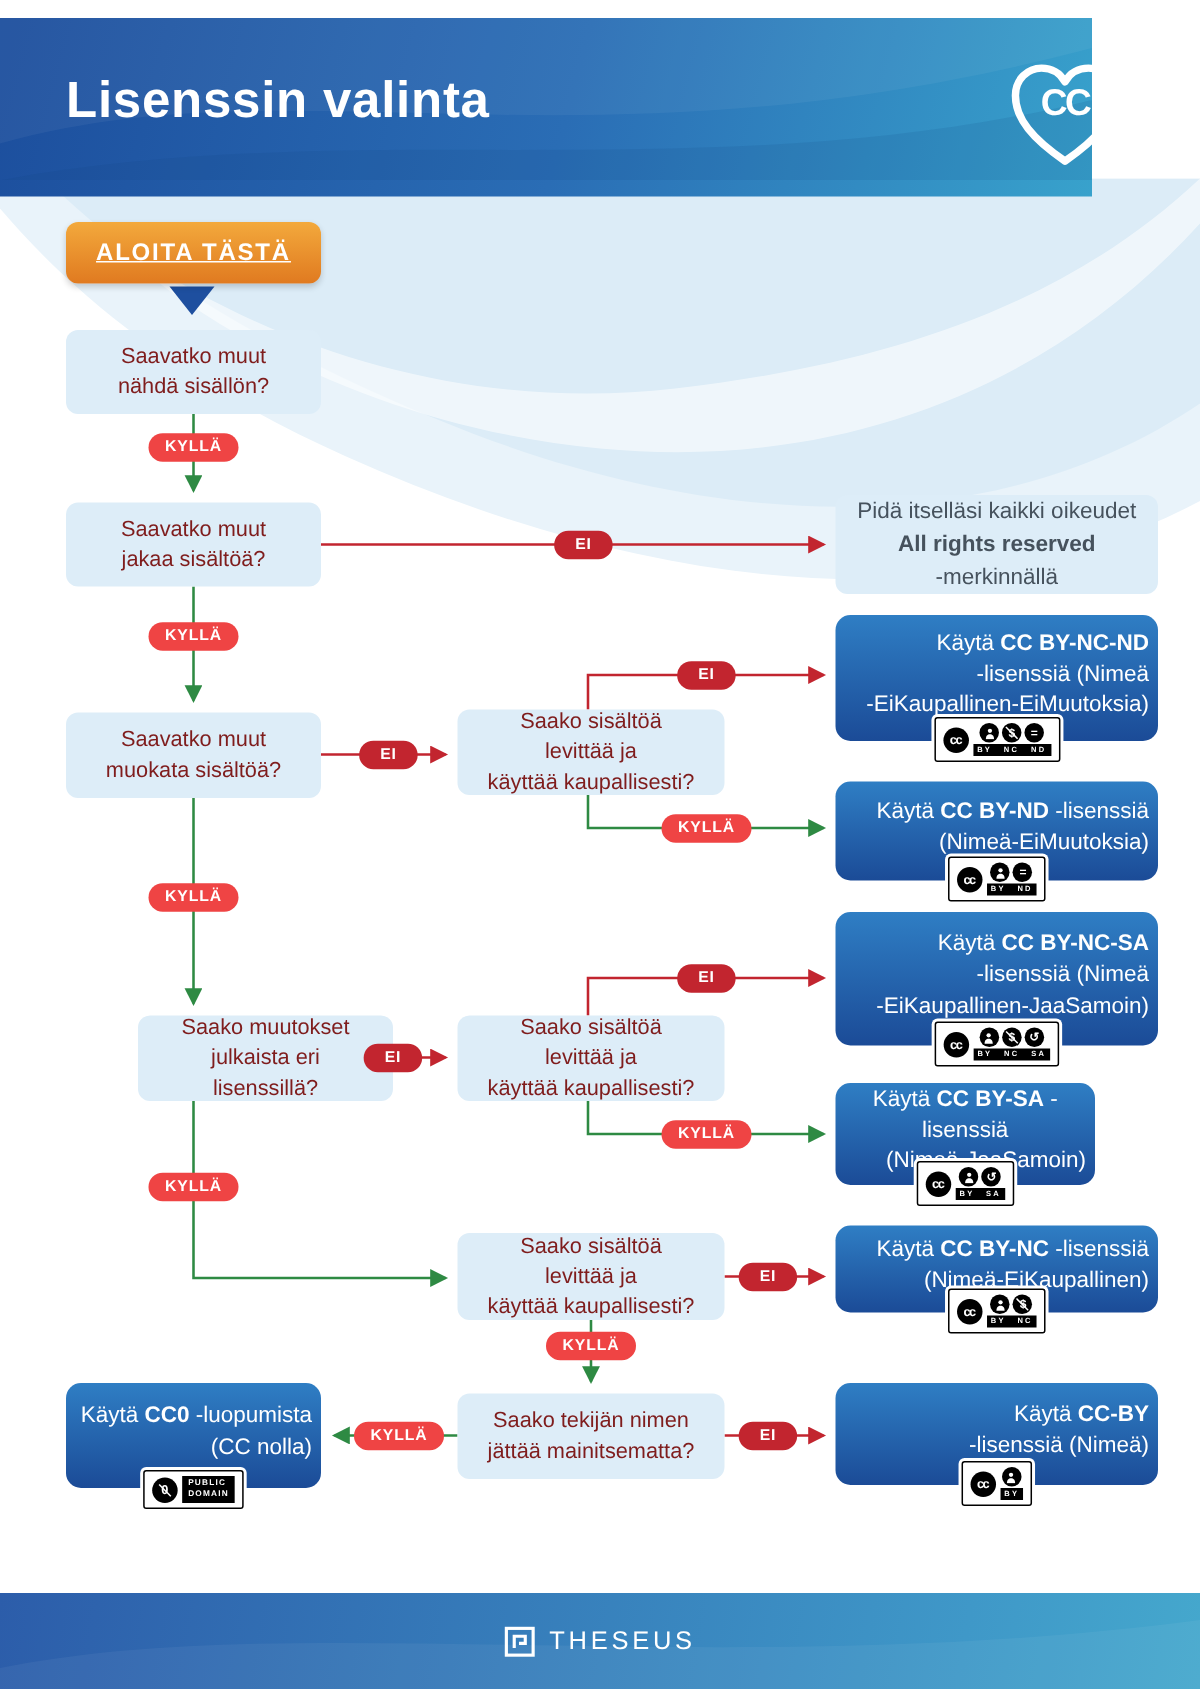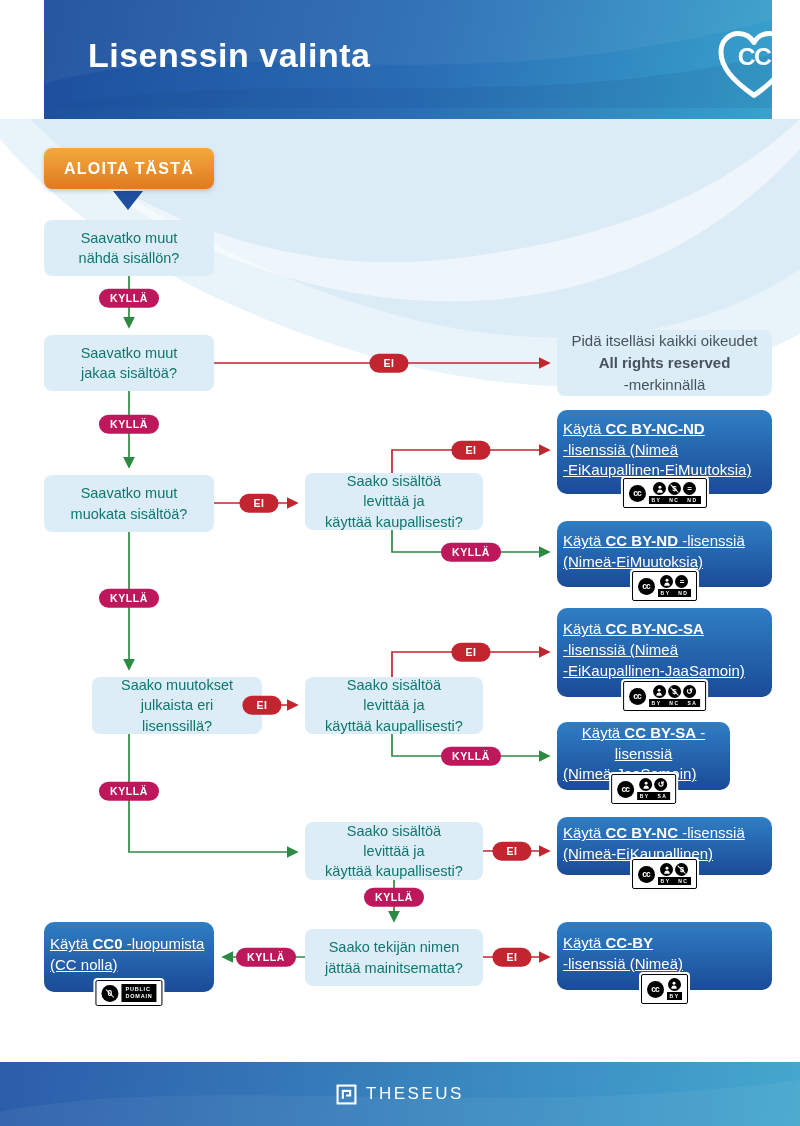--- a/index.html
+++ b/index.html
@@ -1,54 +1,54 @@
 <!DOCTYPE html>
 <html><head>
 <meta charset="utf-8">
 <style>
   * { margin:0; padding:0; box-sizing:border-box; }
   body { background:#888; font-family:"Liberation Sans", sans-serif; }
   .page { position:relative; width:800px; height:1126px; background:#ffffff; overflow:hidden; margin:0 auto; }
 
   
-  .header { position:absolute; left:0; top:0; width:728px; height:119px;
-    background:linear-gradient(105deg,#1c4e9d 0%, #2a6db5 52%, #38a2cc 100%);margin-left:44px; }
+  .header { position:absolute; left:0; top:12px; width:728px; height:119px;
+    background:linear-gradient(105deg,#1c4e9d 0%, #2a6db5 52%, #38a2cc 100%); }
   .header svg.hwaves { position:absolute; inset:0; }
   .page-title { position:absolute; left:44px; top:36px; color:#fff; font-size:34px; font-weight:600; letter-spacing:.5px; }
   .cc-heart { position:absolute; left:668px; top:26px; }
 
   
   .bgwaves { position:absolute; left:0; top:119px; width:800px; height:340px; z-index:0; }
 
   
   .connectors { position:absolute; left:0; top:0; width:800px; height:1126px; z-index:1; }
 
   
   .node { position:absolute; z-index:2; }
   .startbtn { width:170px; height:41px; border-radius:8px;
     background:linear-gradient(180deg,#f3a93c 0%, #e07a20 100%);
     box-shadow:0 2px 4px rgba(0,0,0,.18);
     display:flex; align-items:center; justify-content:center;
     color:#fff; font-weight:700; font-size:16px; letter-spacing:1.2px; }
-  .qbox { background:#ddedf8; border-radius:8px; color:#0f766e; font-size:14.5px; line-height:1.4;
+  .qbox { background:#ddedf8; border-radius:8px; color:#7f1d1d; font-size:14.5px; line-height:1.4;
     display:flex; align-items:center; justify-content:center; text-align:center; padding:4px 20px; }
   .qbox .qtext { white-space:pre-line; }
   .rbox { background:linear-gradient(180deg,#2f7ec4 0%, #1b4b97 100%); border-radius:10px;
     color:#fff; font-size:15px; line-height:1.38; text-align:center;
-    display:flex; flex-direction:column; align-items:flex-start; justify-content:center; padding:8px 6px 12px;text-decoration:underline; }
+    display:flex; flex-direction:column; align-items:flex-end; justify-content:center; padding:8px 6px 12px; }
   .rbox b { font-weight:700; }
   .lightresult { background:#ddedf8; border-radius:8px; color:#46525d; font-size:15px; line-height:1.45;
     display:flex; flex-direction:column; align-items:center; justify-content:center; text-align:center; }
   .lightresult b { font-weight:700; }
 
   
   .pill { position:absolute; z-index:3; transform:translate(-50%,-50%);
     border-radius:999px; color:#fff; font-weight:700; font-size:10.5px; letter-spacing:.6px;
     padding:4px 11px; line-height:1; }
-  .pill.yes { background:#be185d; }
+  .pill.yes { background:#ef4444; }
   .pill.no  { background:#c2252f; padding:4px 14px; }
 
   
   .badge { position:absolute; left:50%; bottom:-14px; transform:translateX(-50%); z-index:4;
     display:inline-flex; align-items:center; gap:3px;
     background:#fff; border:1px solid #000; box-shadow:0 0 0 2px #fff; border-radius:2px; padding:3px 5px; }
   .bcol { display:flex; flex-direction:column; align-items:center; gap:1px; }
   .birow { display:flex; align-items:center; gap:2px; }
   .bicon { width:13px; height:13px; background:#000; color:#fff; border-radius:50%;
     display:inline-flex; align-items:center; justify-content:center;
@@ -116,21 +116,21 @@
 
     <path d="M214 363 L549 363" stroke="#c2252f" stroke-width="1.7" fill="none" marker-end="url(#ar)"></path>
     <path d="M214 503 L297 503" stroke="#c2252f" stroke-width="1.7" fill="none" marker-end="url(#ar)"></path>
     <path d="M392 473 L392 450 L549 450" stroke="#c2252f" stroke-width="1.7" fill="none" marker-end="url(#ar)"></path>
     <path d="M214 705 L297 705" stroke="#c2252f" stroke-width="1.7" fill="none" marker-end="url(#ar)"></path>
     <path d="M392 677 L392 652 L549 652" stroke="#c2252f" stroke-width="1.7" fill="none" marker-end="url(#ar)"></path>
     <path d="M483 851 L549 851" stroke="#c2252f" stroke-width="1.7" fill="none" marker-end="url(#ar)"></path>
     <path d="M483 957 L549 957" stroke="#c2252f" stroke-width="1.7" fill="none" marker-end="url(#ar)"></path>
   </svg>
 
-  <div class="node startbtn" style="left:44px; top:148px;">
+  <div class="node startbtn" style="left:44px; top:148px;text-decoration:underline;">
     <span>ALOITA TÄSTÄ</span>
   </div>
 
   <div class="node qbox" style="left:44px; top:220px; width:170px; height:56px;">
     <span class="qtext">Saavatko muut
 nähdä sisällön?</span>
   </div>
   <div class="node qbox" style="left:44px; top:335px; width:170px; height:56px;">
     <span class="qtext">Saavatko muut
 jakaa sisältöä?</span>

